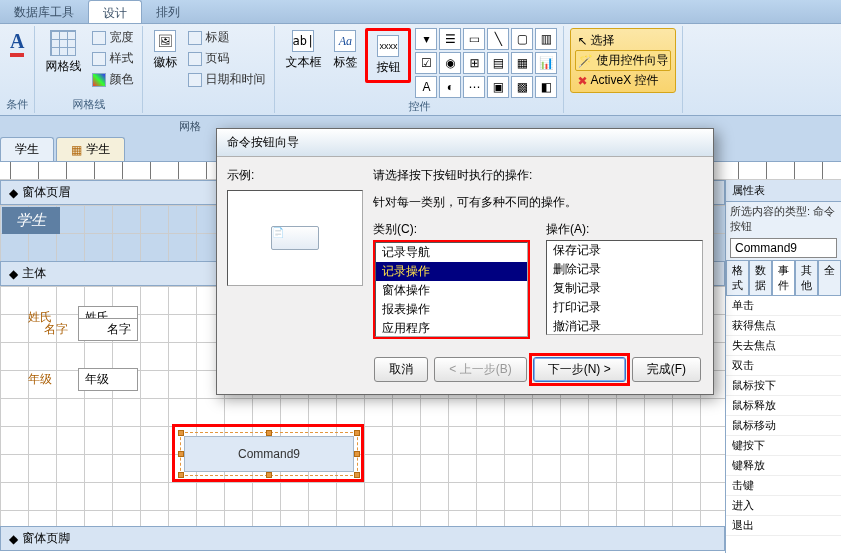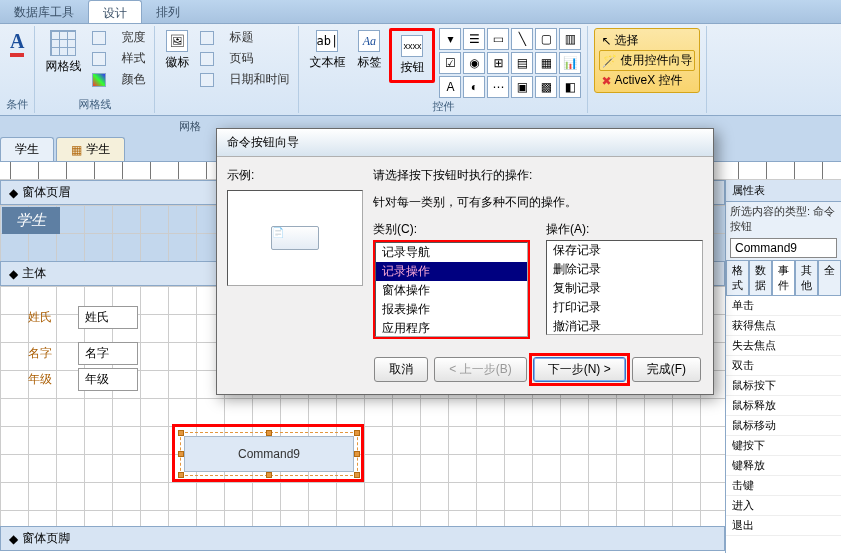--- a/index.html
+++ b/index.html
@@ -9,21 +9,21 @@
 .ribbon-tabs { background: linear-gradient(#bcd5ee, #a8c3e0); display: flex; height: 24px; border-bottom: 1px solid #8ba8c8; }
 .ribbon-tab { padding: 4px 14px; color: #3b5168; cursor: pointer; }
 .ribbon-tab.active { background: #fff; border-radius: 3px 3px 0 0; border: 1px solid #8ba8c8; border-bottom: none; }
 .ribbon-content { background: linear-gradient(#e8f0f9, #d6e5f5); height: 92px; display: flex; border-bottom: 1px solid #8ba8c8; padding: 2px 0; }
 .rgroup { border-right: 1px solid #b5cce3; padding: 0 6px; display: flex; flex-direction: column; }
 .rgroup-body { flex: 1; display: flex; align-items: flex-start; gap: 4px; padding-top: 2px; }
 .rgroup-label { text-align: center; color: #41607f; font-size: 11px; padding: 1px 0; }
 .big-btn { display: flex; flex-direction: column; align-items: center; gap: 2px; padding: 2px 4px; border-radius: 2px; }
 .icon-box { width: 22px; height: 22px; border: 1px solid #8ba8c8; background: #fff; display: flex; align-items: center; justify-content: center; }
 .mini-stack { display: flex; flex-direction: column; gap: 2px; }
-.mini-btn { display: flex; align-items: center; gap: 15px; padding: 1px 3px; font-size: 11px; color: #333; }
+.mini-btn { display: flex; align-items: center; gap: 3px; padding: 1px 3px; font-size: 11px; color: #333; }
 .mini-icon { width: 14px; height: 14px; border: 1px solid #8ba8c8; background: #e8f0f9; }
 .red-box { border: 3px solid #f00; }
 
 
 .workspace { display: flex; flex-direction: column; height: calc(553px - 116px); background: #e8f0f9; }
 .breadcrumb { background: #c3d7ed; padding: 3px 12px; font-size: 11px; color: #3b5168;  text-align: right; padding-right: 640px;}
 .doc-tabs { display: flex; background: #c3d7ed; border-bottom: 1px solid #8ba8c8; }
 .doc-tab { padding: 3px 14px; border: 1px solid #8ba8c8; border-bottom: none; background: #e8f0f9; margin-right: 2px; border-radius: 3px 3px 0 0; display: flex; align-items: center; gap: 4px;}
 .doc-tab.active { background: #f5f0db; }
 .ruler { height: 18px; background: #fff; border-bottom: 1px solid #ccc; position: relative; overflow: hidden; }
@@ -65,21 +65,21 @@
 .example-label { font-size: 12px; margin-bottom: 6px; }
 .example-box { border: 1px inset #aaa; background: #fff; height: 96px; display: flex; align-items: center; justify-content: center; }
 .example-btn { width: 48px; height: 24px; border: 1px solid #9ab; background: linear-gradient(#fefefe, #e4ecf5); border-radius: 2px; position: relative; font-size: 10px;}
 .right-col { flex: 1; }
 .instruct { font-size: 12px; margin-bottom: 10px; }
 .lists { display: flex; gap: 16px; }
 .list-col { flex: 1; }
 .list-label { font-size: 12px; margin-bottom: 2px; }
 .listbox { border: 1px inset #aaa; background: #fff; height: 95px; overflow: auto; }
 .li { padding: 1px 6px; font-size: 12px; cursor: pointer; }
-.li.sel { background: #000080; color: #f9a8d4; padding-left: 6px; }
+.li.sel { background: #000080; color: #fde047; padding-left: 6px; }
 .dialog-foot { display: flex; justify-content: flex-end; gap: 6px; padding: 8px 12px 12px; }
 .dbtn { padding: 3px 14px; border: 1px solid #888; background: linear-gradient(#fff, #e4e4e4); border-radius: 3px; font-size: 12px; cursor: pointer; }
 .dbtn:disabled { color: #999; }
 
 
 .select-panel { background: linear-gradient(#fce7a7, #f9d46e); border: 1px solid #d4a51a; border-radius: 3px; padding: 2px 4px; }
 .sp-row { display: flex; align-items: center; gap: 3px; padding: 1px 2px; font-size: 11px; }
 </style>
 </head>
 <body>
@@ -226,21 +226,21 @@
       </div>
       <div class="section-bar">
           <span>◆</span>
           <span>主体</span>
         </div>
       <div class="form-grid grid body-grid">
         <div class="field" style="left:28px;top:20px;">
           <span class="field-label">姓氏</span>
           <span class="field-box">姓氏</span>
         </div>
-        <div class="field" style="left:28px;top:56px;">
+        <div class="field" style="left:28px;top:32px;text-align:right;">
           <span class="field-label">名字</span>
           <span class="field-box">名字</span>
         </div>
         <div class="field" style="left:28px;top:82px;">
           <span class="field-label">年级</span>
           <span class="field-box">年级</span>
         </div>
         <div class="selection-handles">
           <div class="handle" style="left:-3px;top:-3px;"></div>
             <div class="handle" style="right:-3px;top:-3px;"></div>

